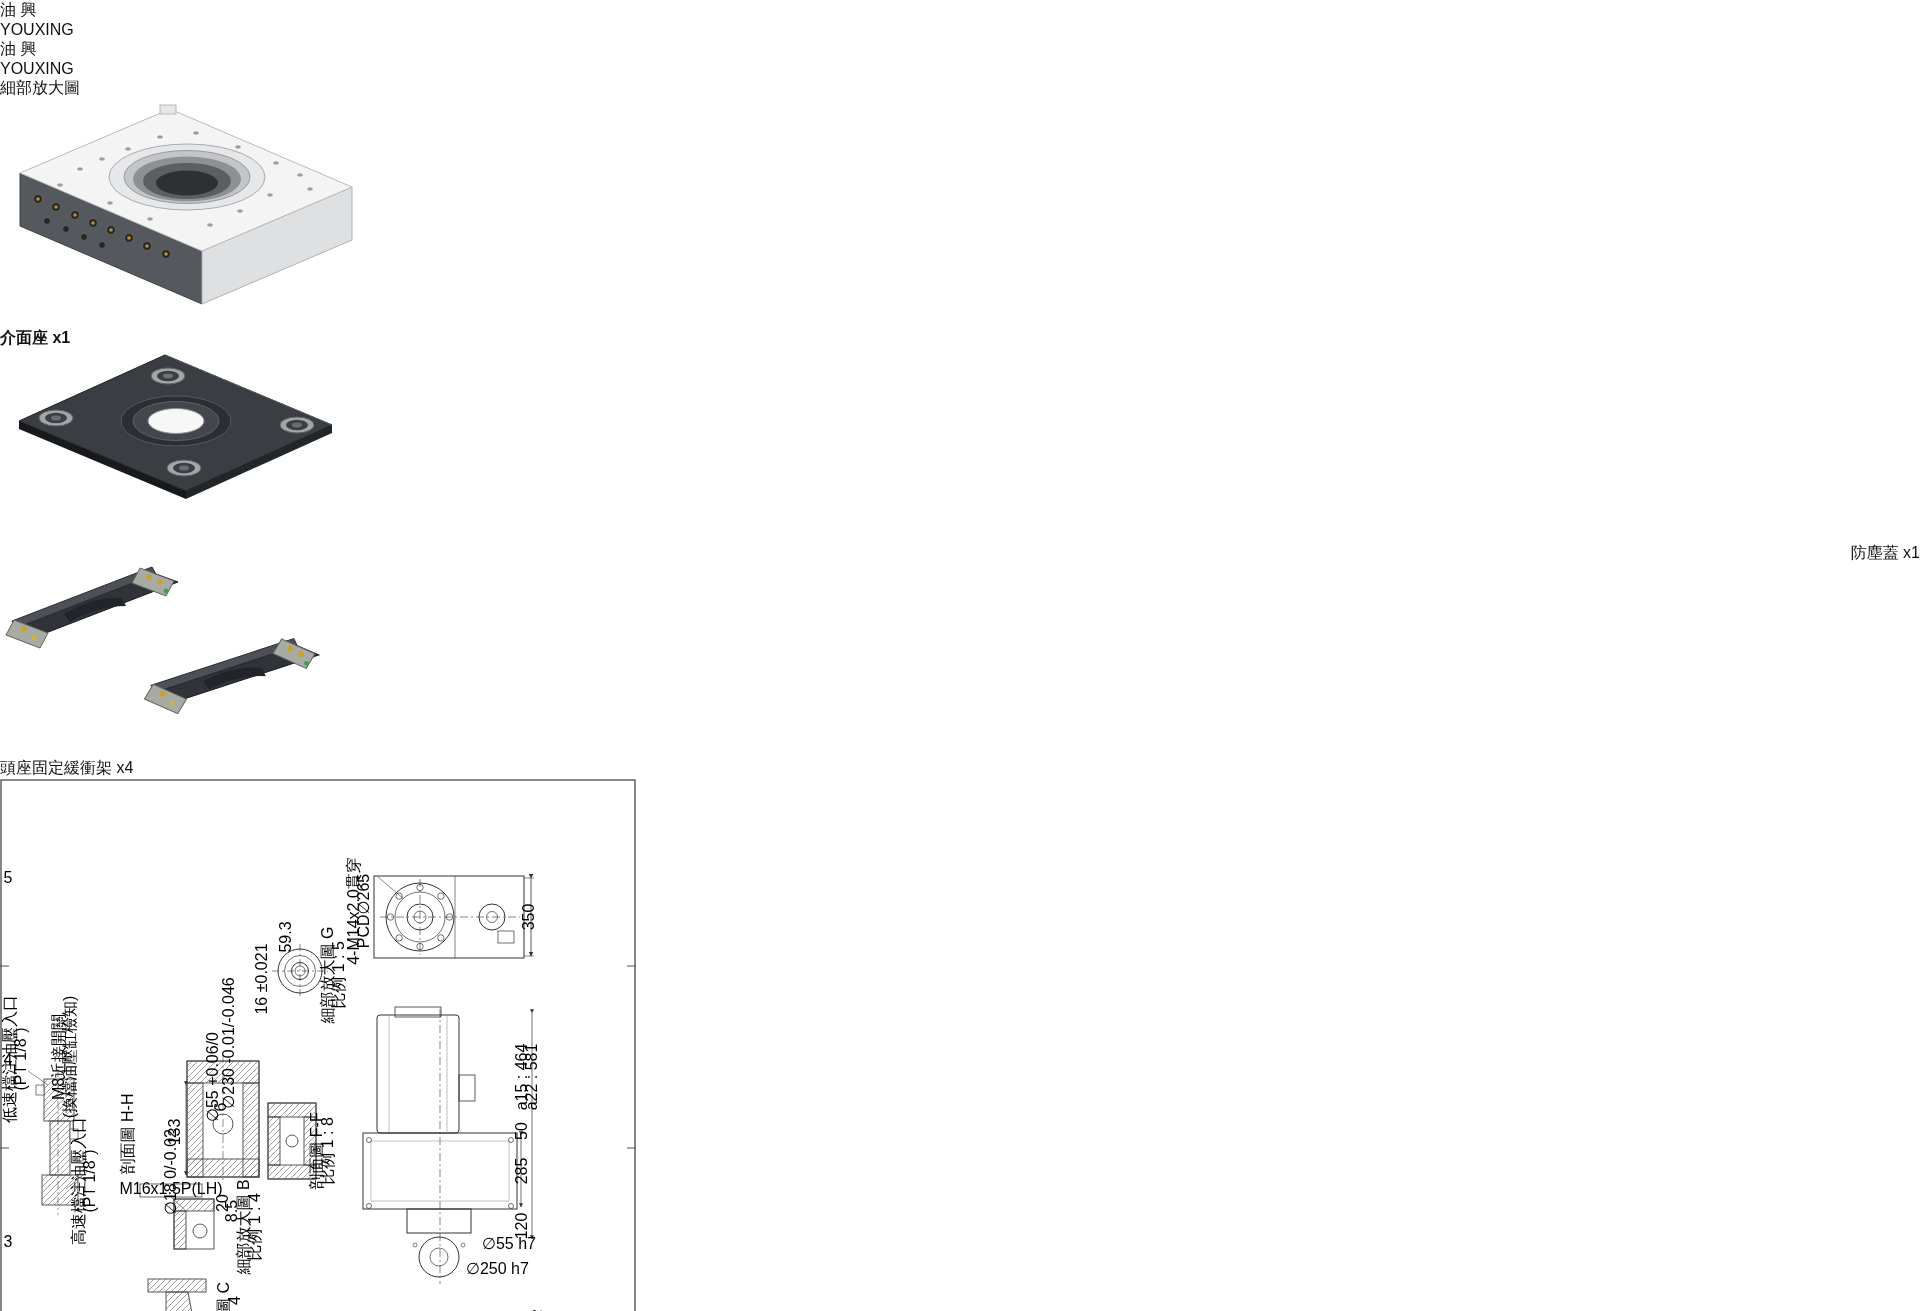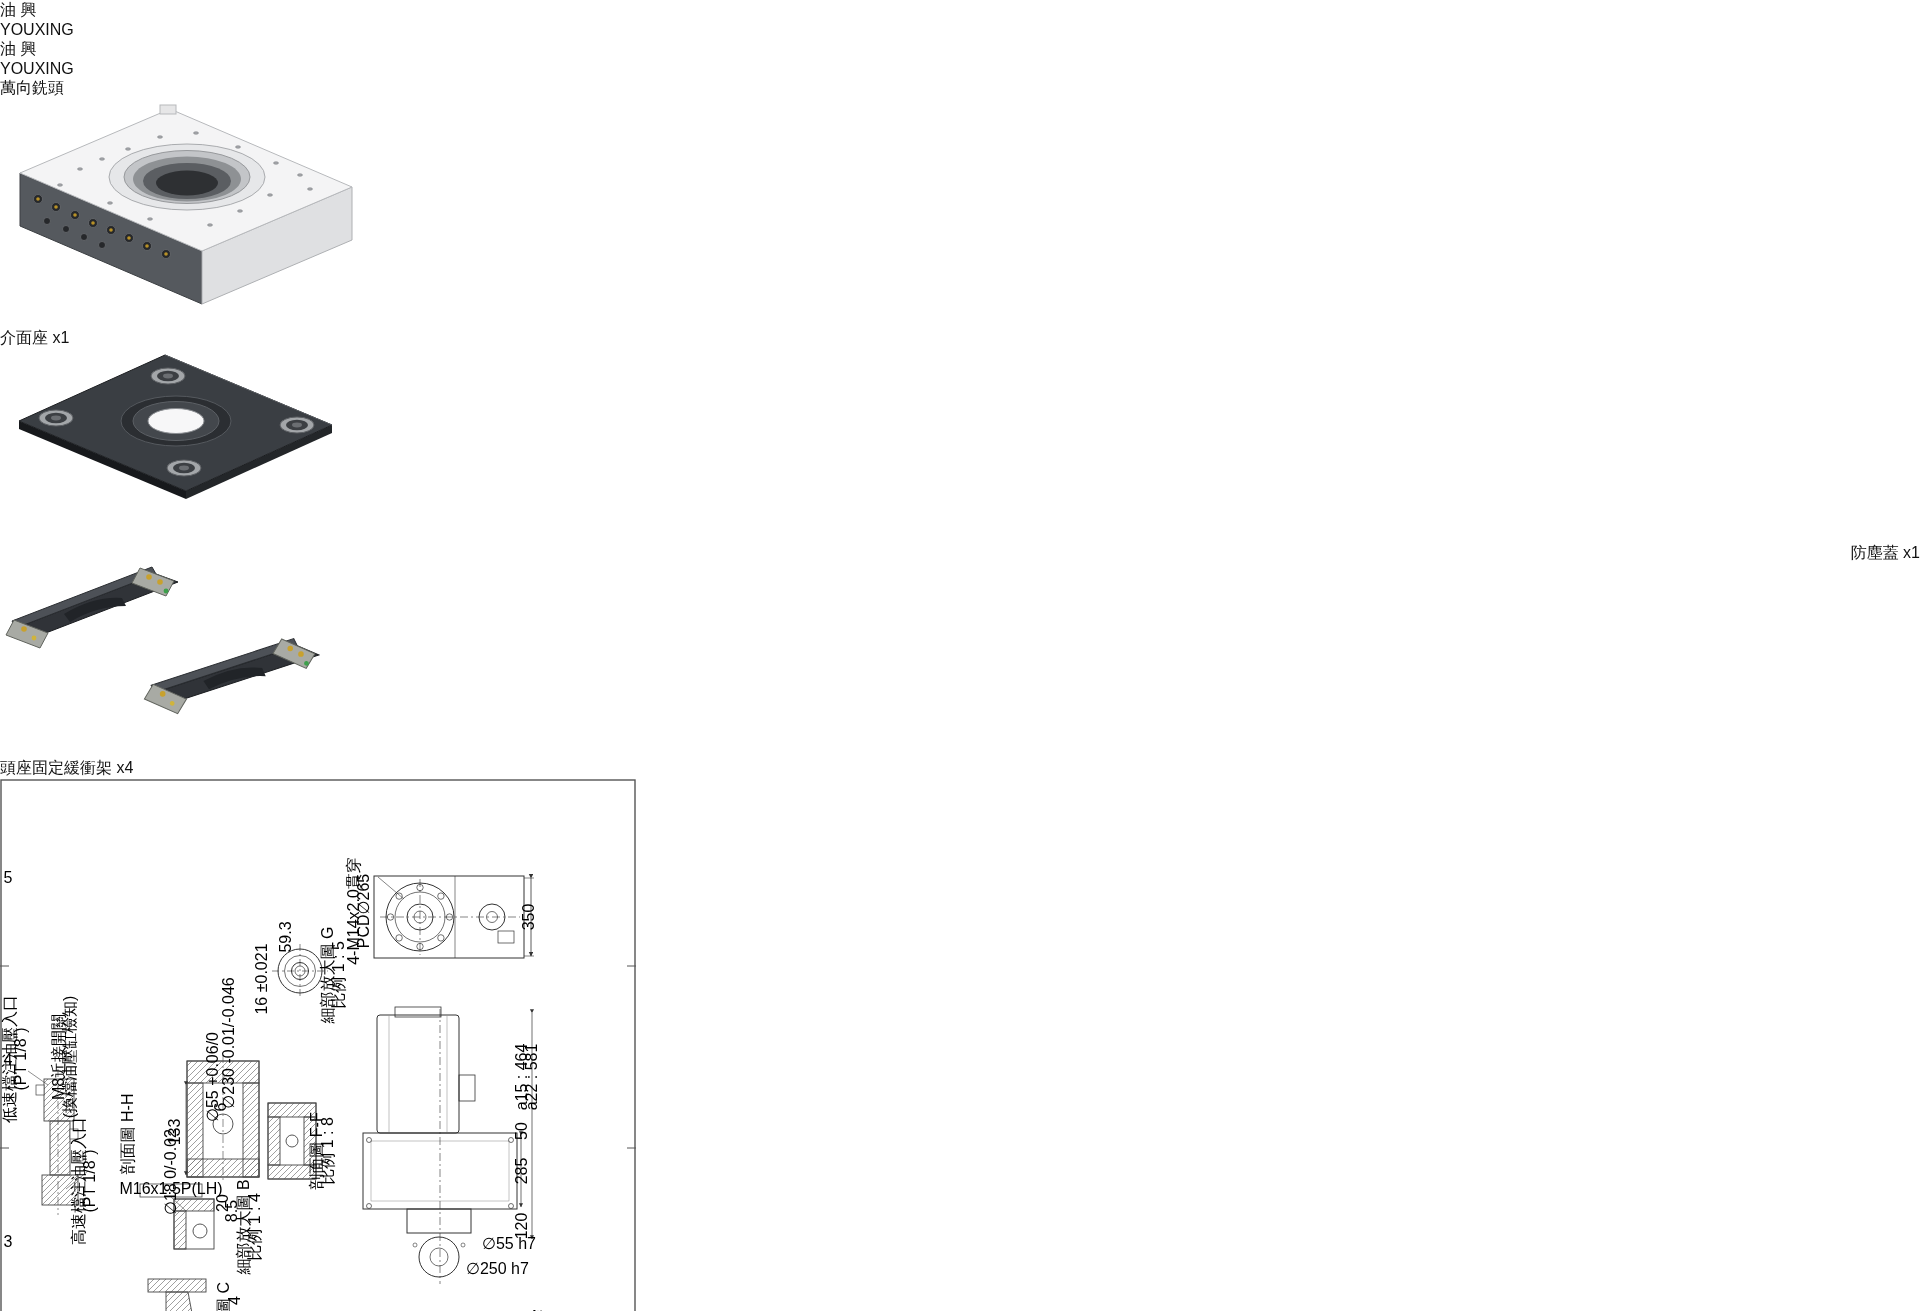--- a/index.html
+++ b/index.html
@@ -64,21 +64,21 @@
   </div>
   <div class="logo logo-right">
     <div class="logo-inner">
       <div class="logo-cn">油 興</div>
       <div class="logo-en">YOUXING</div>
     </div>
   </div>
 
   
   <div class="subtitle">
-    <div>萬向銑頭</div>
+    <div>細部放大圖</div>
   </div>
 
   
   <svg class="fig" style="left:270px;top:268px;" width="380" height="225" viewBox="0 0 380 225">
     <polygon points="20,74 202,152 202,205 20,127" fill="#55595e" stroke="#3c3f43"></polygon>
     <polygon points="202,152 352,88 352,141 202,205" fill="#dfe0e2" stroke="#aeb0b3"></polygon>
     <polygon points="170,10 352,88 202,152 20,74" fill="#f4f4f5" stroke="#b7b9bc"></polygon>
     <rect x="160" y="6" width="16" height="9" fill="#e6e6e7" stroke="#b7b9bc"></rect>
     <ellipse cx="187" cy="78" rx="78" ry="33" fill="#e6e7e9" stroke="#a9abae"></ellipse>
     <ellipse cx="187" cy="78" rx="63" ry="26.5" fill="#c3c5c8" stroke="#97999c"></ellipse>
@@ -122,21 +122,21 @@
           <circle cx="56" cy="108" r="1.8"></circle>
           <circle cx="75" cy="116" r="1.8"></circle>
         <circle cx="93" cy="124" r="1.8"></circle>
           <circle cx="111" cy="131" r="1.8"></circle>
           <circle cx="129" cy="139" r="1.8"></circle>
         <circle cx="147" cy="147" r="1.8"></circle>
           <circle cx="166" cy="155" r="1.8"></circle>
       </g>
     </g>
   </svg>
-  <div class="fig-label" style="left:490px;top:483px;">介面座 x1</div>
+  <div class="fig-label" style="left:490px;top:483px;font-weight:bold;">介面座 x1</div>
 
   
   <svg class="fig" style="left:295px;top:540px;" width="340" height="190" viewBox="0 0 340 190">
     <polygon points="19,72 186,142 186,150 19,80" fill="#17191c"></polygon>
     <polygon points="186,142 332,76 332,84 186,150" fill="#232629"></polygon>
     <polygon points="165,6 332,76 186,142 19,72" fill="#3a3e43" stroke="#1c1e21"></polygon>
     <line x1="165" y1="6" x2="332" y2="76" stroke="#5a5e63"></line>
     <ellipse cx="176" cy="72" rx="55" ry="25" fill="#2b2e32" stroke="#55595e"></ellipse>
     <ellipse cx="176" cy="72" rx="43" ry="19.5" fill="#43474c" stroke="#5c6065"></ellipse>
     <ellipse cx="176" cy="72" rx="28" ry="12.5" fill="#f7f7f8" stroke="#8b8e92"></ellipse>

